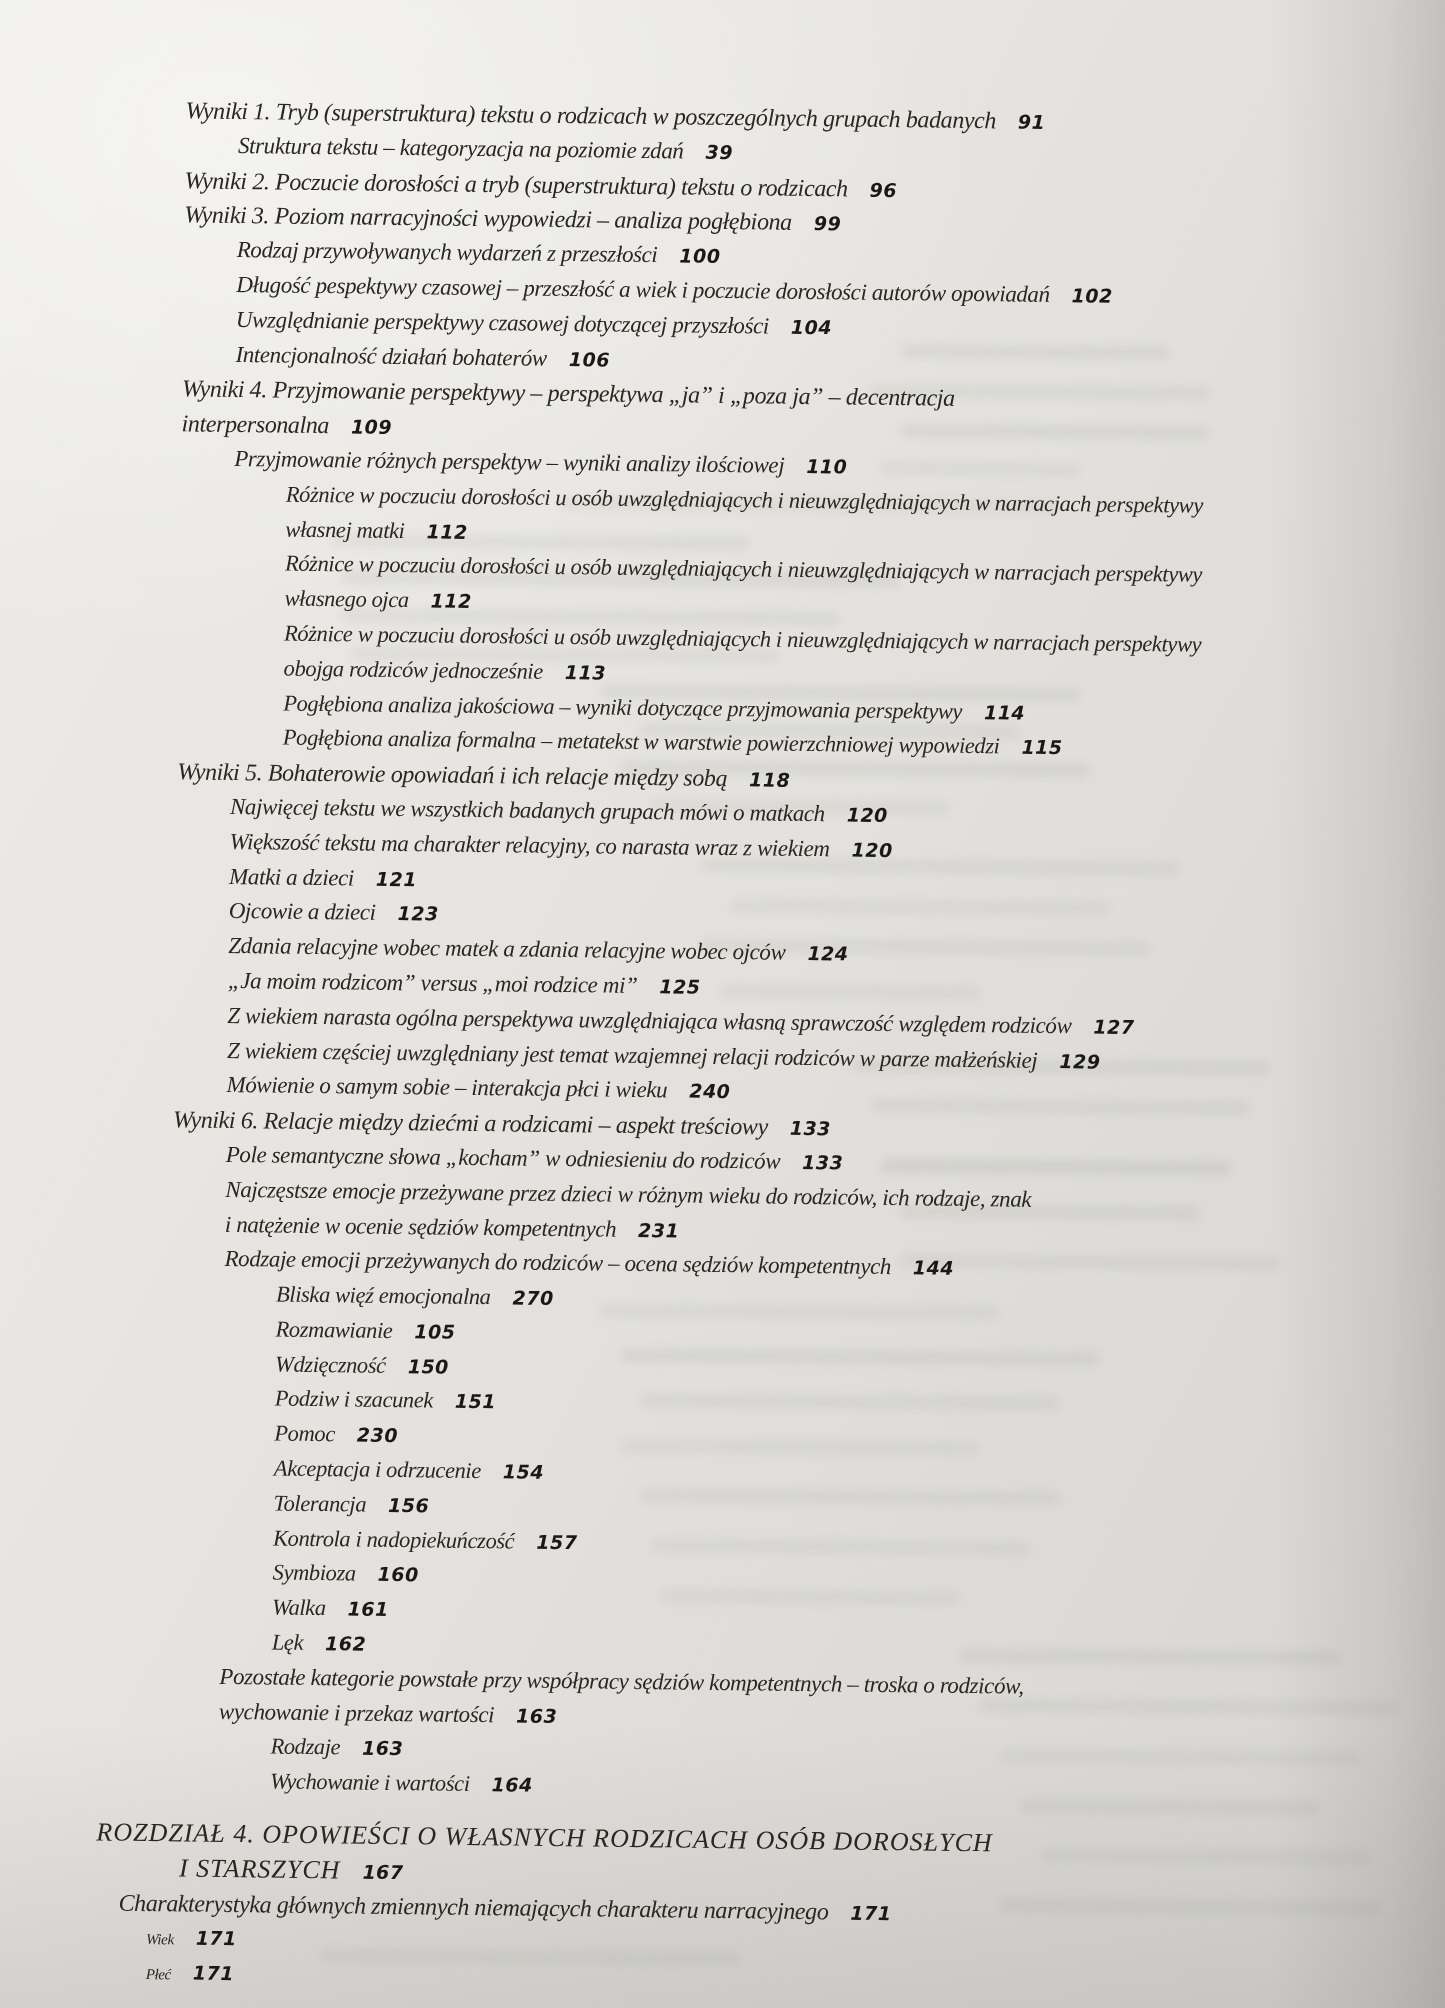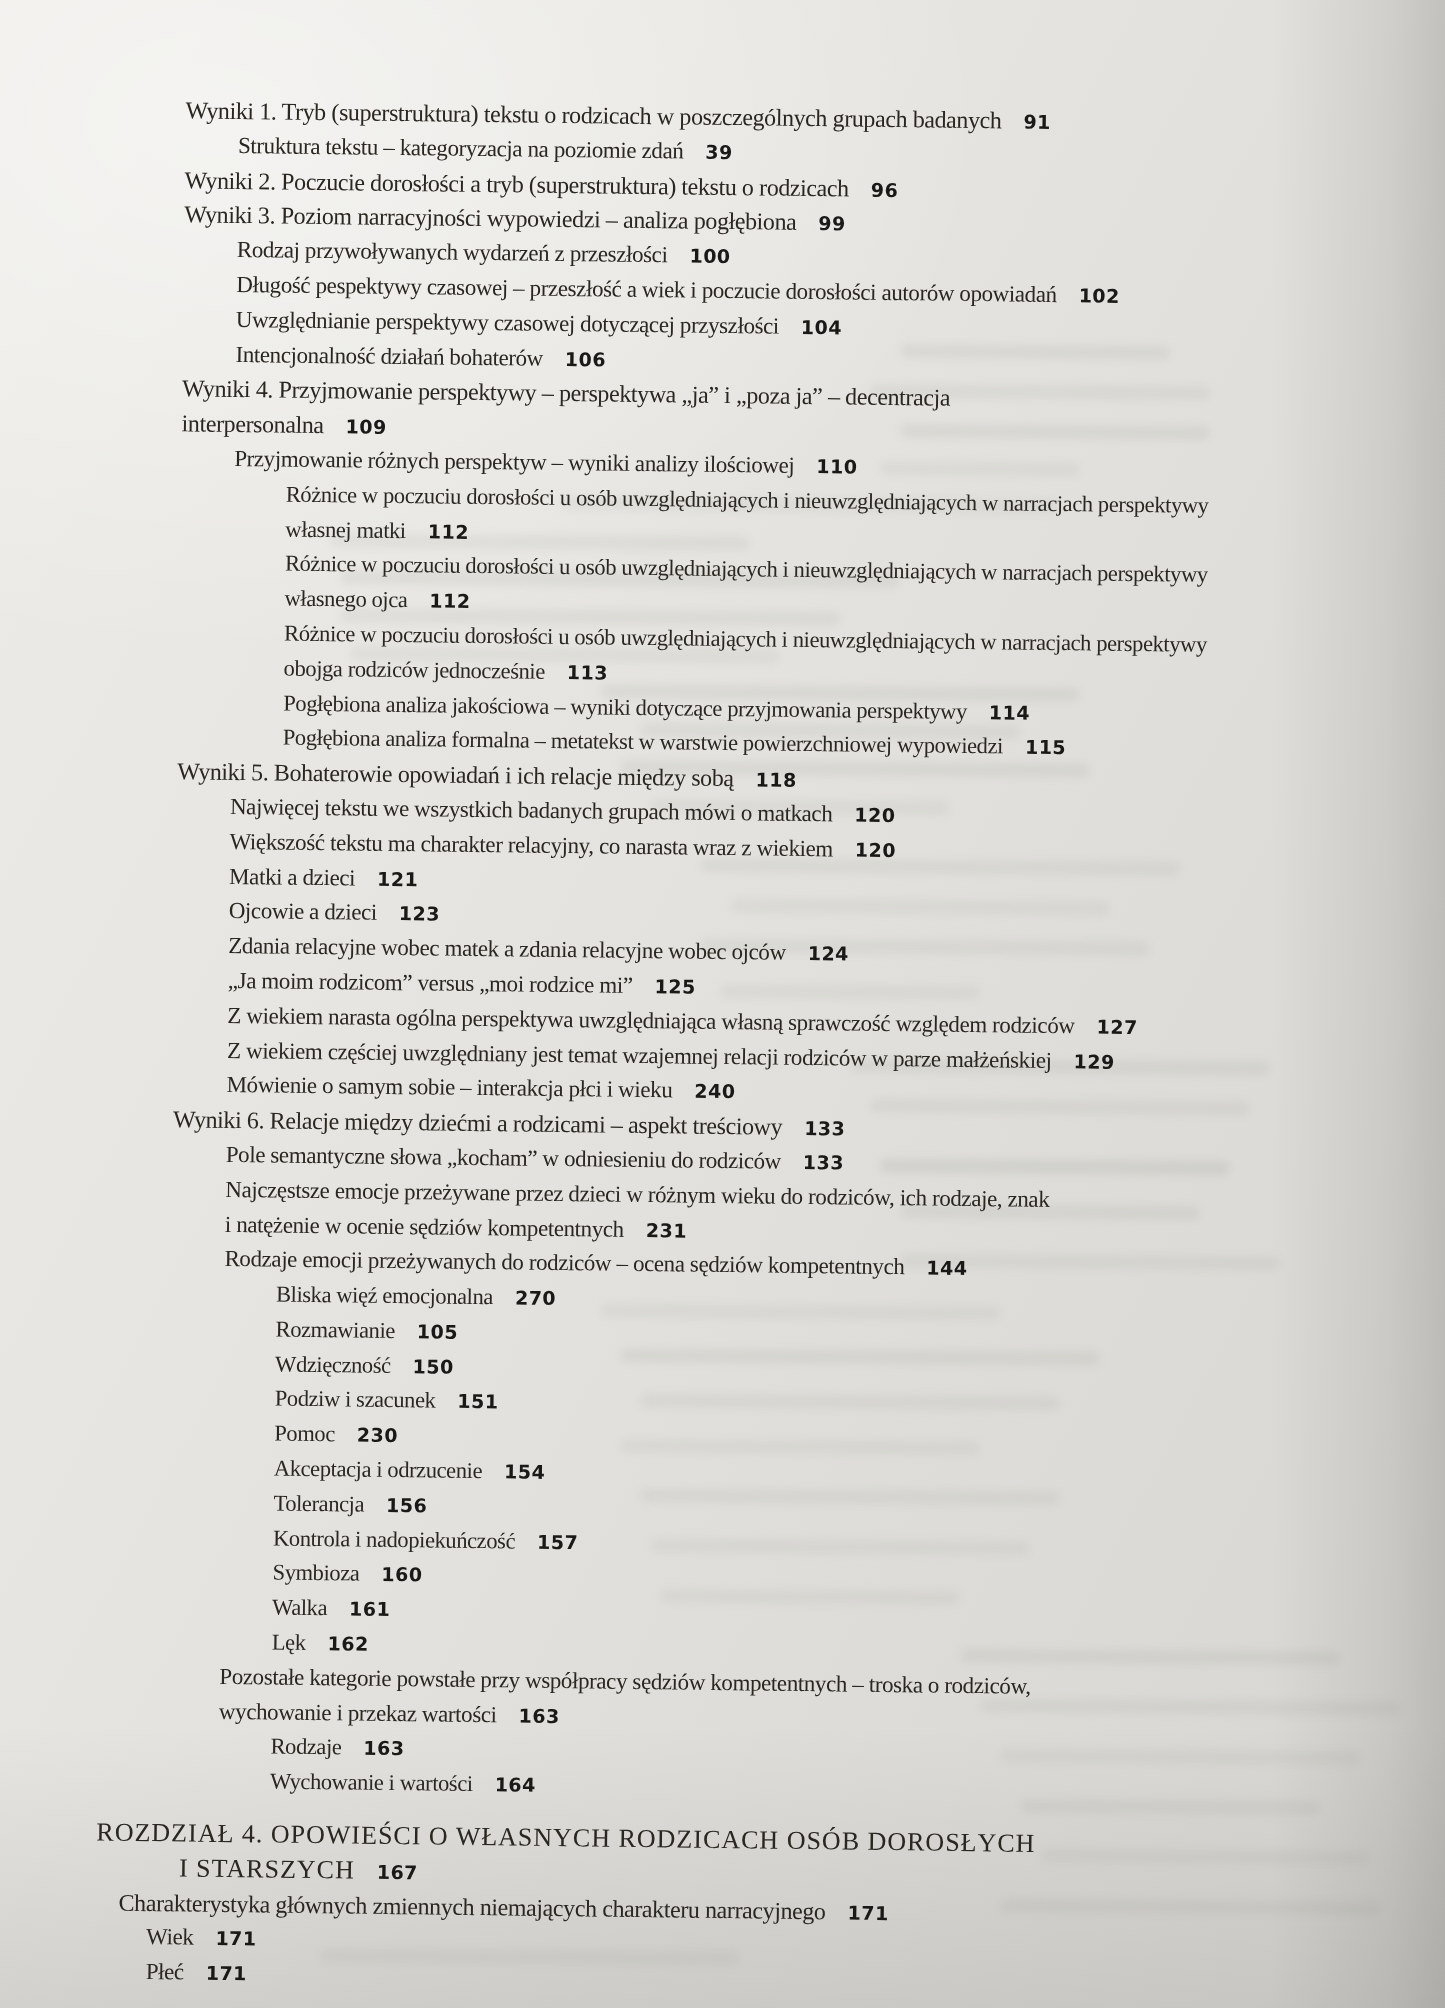--- a/index.html
+++ b/index.html
@@ -5,21 +5,21 @@
   html,body{margin:0;padding:0;}
   body{
     width:1445px;height:2008px;overflow:hidden;position:relative;
     font-family:"Liberation Serif", serif;
     background:
       radial-gradient(1300px 900px at 15% 6%, rgba(255,255,255,0.45), rgba(255,255,255,0) 60%),
       linear-gradient(to right, rgba(0,0,0,0) 88%, rgba(70,68,64,0.10) 96%, rgba(58,56,53,0.18) 100%),
       linear-gradient(to bottom, rgba(0,0,0,0) 86%, rgba(80,78,74,0.12) 100%),
       linear-gradient(118deg, #edece8 0%, #e6e5e1 35%, #deddd9 65%, #d6d5d1 100%);
   }
-  .page{position:absolute;inset:0;}
+  .page{position:absolute;inset:0;font-style:italic;}
   
   .ghost-layer{position:absolute;inset:0;z-index:1;pointer-events:none;}
   .ghost{
     position:absolute;height:14px;border-radius:7px;
     background:rgb(124,128,120);filter:blur(4px);
     transform:rotate(0.4deg);
   }
   
   .toc{
     position:absolute;left:0;top:100px;right:0;z-index:2;
@@ -27,21 +27,21 @@
     color:#2a2620;
   }
   .row{white-space:nowrap;height:34.8px;line-height:34.8px;}
   .row.gap-before{margin-top:18px;}
   .txt{letter-spacing:-0.4px;}
   .f-chapter .txt{font-size:26px;letter-spacing:1px;}
   .f-l1 .txt{font-size:24px;}
   .f-l2 .txt{font-size:23px;}
   .f-l3 .txt{font-size:22.5px;}
   .f-cl1 .txt{font-size:24px;}
-  .f-cl2 .txt{font-size:23px;}
+  .f-cl2 .txt{font-size:15px;}
   .i-chapter{margin-left:107px;}
   .i-chapcont{margin-left:190px;}
   .i-l1{margin-left:175px;}
   .i-l2{margin-left:228px;}
   .i-l3{margin-left:280px;}
   .i-cl1{margin-left:130px;}
   .i-cl2{margin-left:158px;}
   .num{
     font-family:"DejaVu Sans", sans-serif;font-weight:700;
     font-size:19px;color:#1b1917;margin-left:22px;letter-spacing:0.5px;

